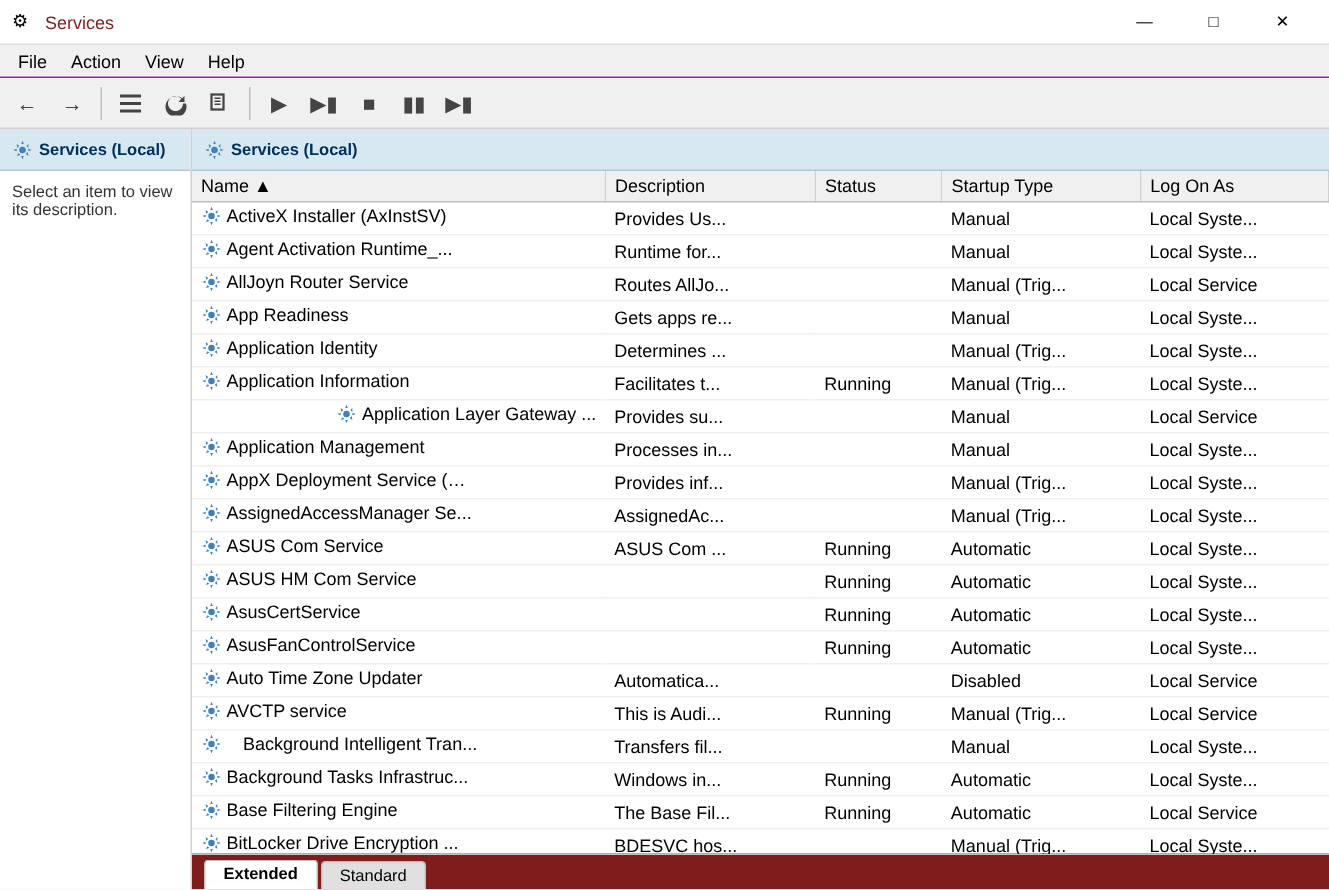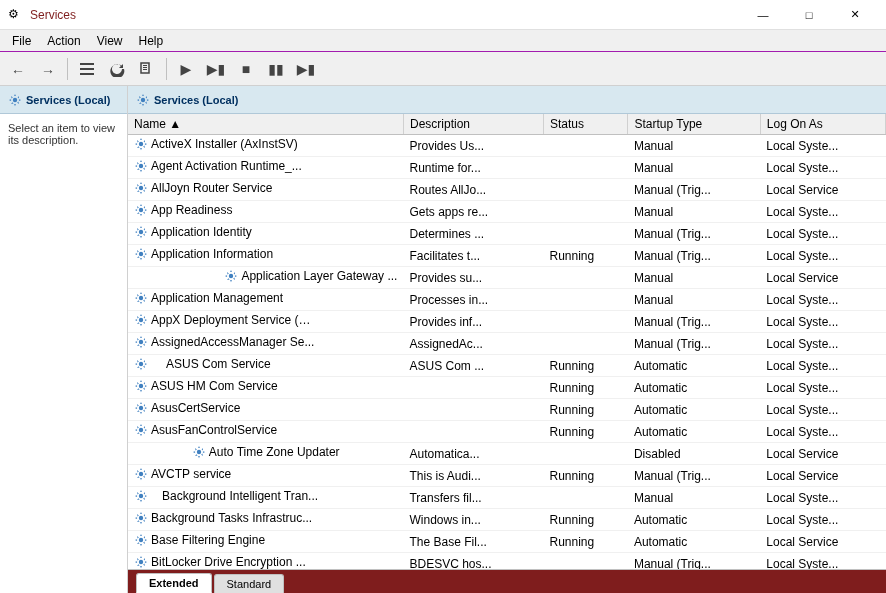--- a/index.html
+++ b/index.html
@@ -450,21 +450,21 @@
                     <path d="M8 1l1 2.5h-2L8 1zm0 14l-1-2.5h2L8 15zM1 8l2.5-1v2L1 8zm14 0l-2.5 1v-2L15 8zM3.5 3.5l2 1.5-1.4 1.4L3.5 3.5zm9 9l-2-1.5 1.4-1.4 .6 2.9zm0-9L11 5l1.4 1.4L12.5 3.5zM3.5 12.5l1.5-2 1.4 1.4-2.9.6z" fill="#4080c0"></path>
                   </svg>
                   <span>AssignedAccessManager Se...</span>
                 </span></td>
               <td style="max-width: 100px; overflow: hidden; text-overflow: ellipsis;">AssignedAc...</td>
               <td></td>
               <td>Manual (Trig...</td>
               <td>Local Syste...</td>
             </tr>
             <tr>
-              <td style="max-width: 185px; overflow: hidden; text-overflow: ellipsis;"><span style="display:inline-flex;align-items:center;gap:18px;">
+              <td style="max-width: 185px; overflow: hidden; text-overflow: ellipsis;"><span style="display:inline-flex;align-items:center;gap:3px;">
                   <svg width="14" height="14" viewBox="0 0 16 16">
                     <circle cx="8" cy="8" r="2.5" fill="#4080c0"></circle>
                     <path d="M8 1l1 2.5h-2L8 1zm0 14l-1-2.5h2L8 15zM1 8l2.5-1v2L1 8zm14 0l-2.5 1v-2L15 8zM3.5 3.5l2 1.5-1.4 1.4L3.5 3.5zm9 9l-2-1.5 1.4-1.4 .6 2.9zm0-9L11 5l1.4 1.4L12.5 3.5zM3.5 12.5l1.5-2 1.4 1.4-2.9.6z" fill="#4080c0"></path>
                   </svg>
                   <span>ASUS Com Service</span>
                 </span></td>
               <td style="max-width: 100px; overflow: hidden; text-overflow: ellipsis;">ASUS Com ...</td>
               <td>Running</td>
               <td>Automatic</td>
               <td>Local Syste...</td>
@@ -502,21 +502,21 @@
                     <path d="M8 1l1 2.5h-2L8 1zm0 14l-1-2.5h2L8 15zM1 8l2.5-1v2L1 8zm14 0l-2.5 1v-2L15 8zM3.5 3.5l2 1.5-1.4 1.4L3.5 3.5zm9 9l-2-1.5 1.4-1.4 .6 2.9zm0-9L11 5l1.4 1.4L12.5 3.5zM3.5 12.5l1.5-2 1.4 1.4-2.9.6z" fill="#4080c0"></path>
                   </svg>
                   <span>AsusFanControlService</span>
                 </span></td>
               <td style="max-width: 100px; overflow: hidden; text-overflow: ellipsis;"></td>
               <td>Running</td>
               <td>Automatic</td>
               <td>Local Syste...</td>
             </tr>
             <tr>
-              <td style="max-width: 185px; overflow: hidden; text-overflow: ellipsis; text-align: center;"><span style="display:inline-flex;align-items:center;gap:3px;">
+              <td style="max-width: 185px; overflow: hidden; text-overflow: ellipsis;"><span style="display:inline-flex;align-items:center;gap:3px;">
                   <svg width="14" height="14" viewBox="0 0 16 16">
                     <circle cx="8" cy="8" r="2.5" fill="#4080c0"></circle>
                     <path d="M8 1l1 2.5h-2L8 1zm0 14l-1-2.5h2L8 15zM1 8l2.5-1v2L1 8zm14 0l-2.5 1v-2L15 8zM3.5 3.5l2 1.5-1.4 1.4L3.5 3.5zm9 9l-2-1.5 1.4-1.4 .6 2.9zm0-9L11 5l1.4 1.4L12.5 3.5zM3.5 12.5l1.5-2 1.4 1.4-2.9.6z" fill="#4080c0"></path>
                   </svg>
                   <span>Auto Time Zone Updater</span>
                 </span></td>
               <td style="max-width: 100px; overflow: hidden; text-overflow: ellipsis;">Automatica...</td>
               <td></td>
               <td>Disabled</td>
               <td>Local Service</td>

